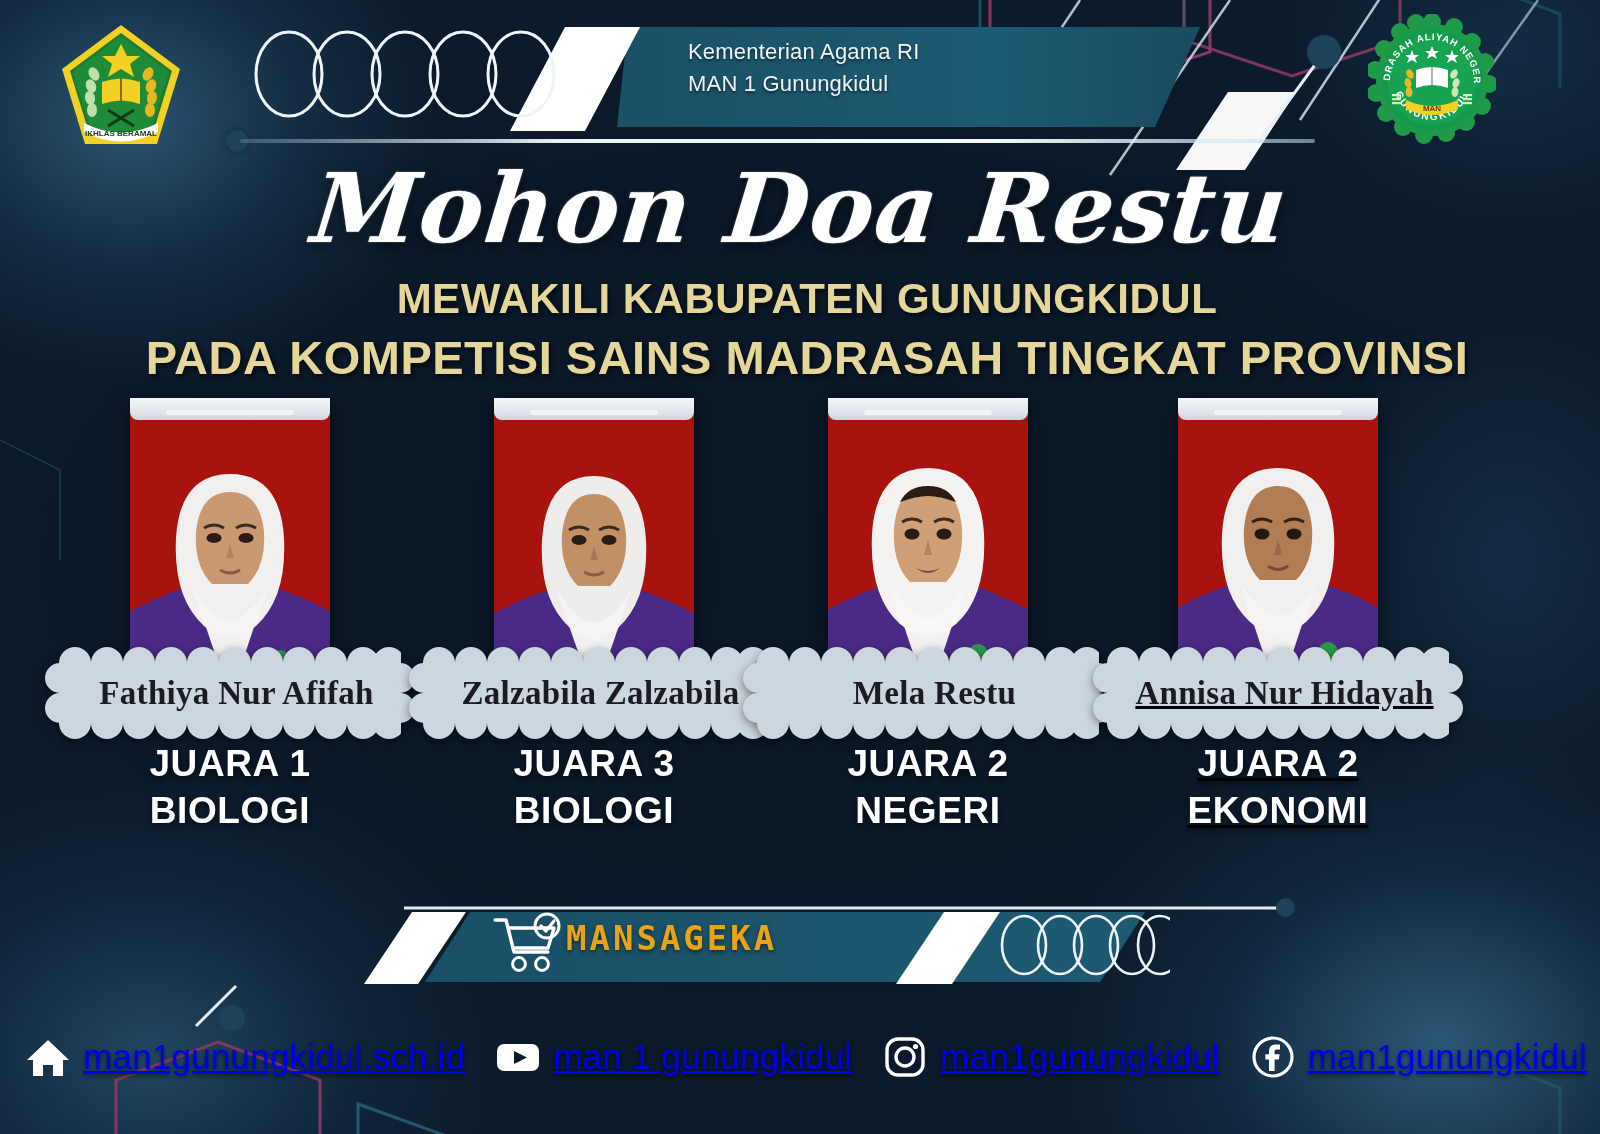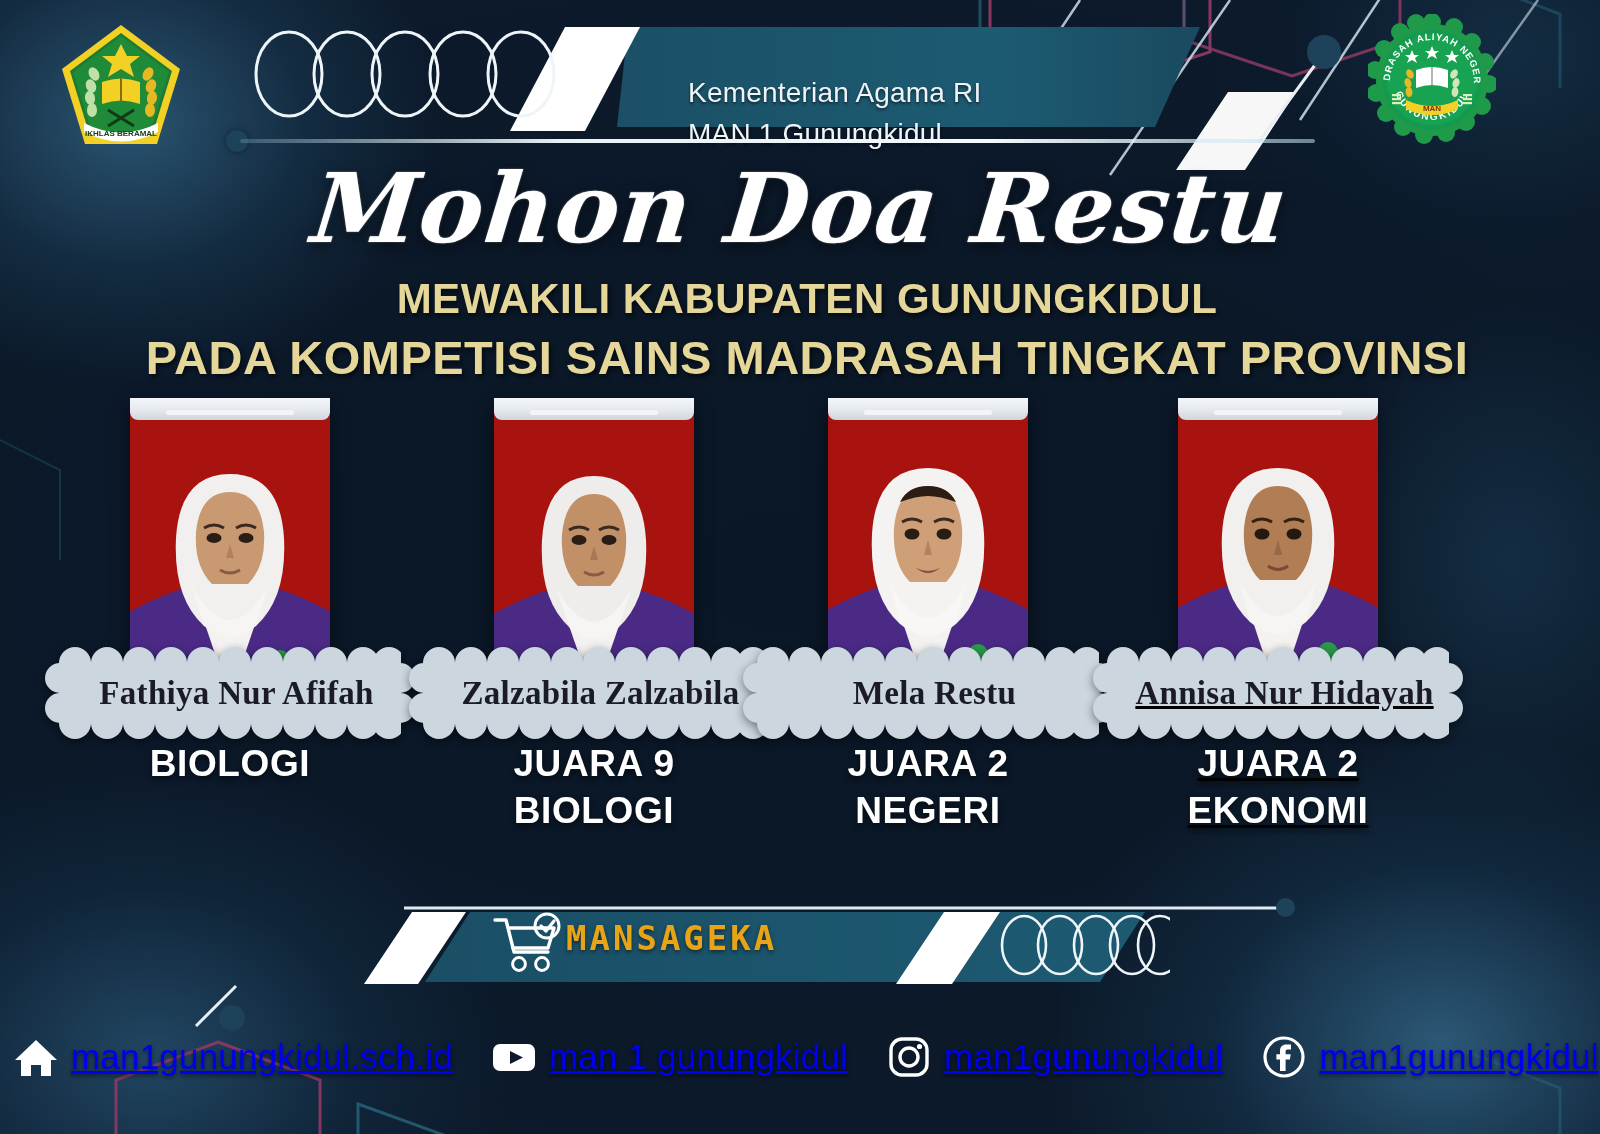--- a/index.html
+++ b/index.html
@@ -33,24 +33,23 @@
   svg.deco { position:absolute; left:0; top:0; width:1600px; height:1134px; pointer-events:none; }
 
   
   .logo-kemenag { position:absolute; left:58px; top:22px; width:126px; height:128px; }
   .logo-man     { position:absolute; left:1368px; top:14px; width:128px; height:130px; }
 
   .rings-top { position:absolute; left:253px; top:28px; width:310px; height:92px; }
   .rings-bot { position:absolute; left:1000px; top:914px; width:170px; height:62px; }
   .head-text {
     position:absolute; left:688px; top:36px; width:540px;
-    color:#eef5f8; font-size:28px; line-height:1.46; letter-spacing:.2px;
+    color:#eef5f8; font-size:22px; line-height:1.46; letter-spacing:.2px;
     font-family:"Liberation Sans", sans-serif; font-weight:400;
     text-shadow: 0 2px 3px rgba(0,0,0,.55);
-    margin-top: 37px;
   }
   .head-rule { position:absolute; left:240px; top:139px; width:1075px; height:4px;
     background:linear-gradient(90deg, rgba(150,190,215,.25), #e8f1f6 30%, #f3f9fc 70%, rgba(190,220,235,.55));
     border-radius:3px; }
   .head-rule-dot { position:absolute; left:226px; top:130px; width:22px; height:22px; border-radius:50%;
     background:#1d4259; box-shadow:0 0 6px rgba(0,0,0,.4); }
 
   
   .script-title {
     position:absolute; left:0; right:0; top:152px; text-align:center;
@@ -112,21 +111,21 @@
     position:absolute; left:566px; top:30px;
     font-family:"DejaVu Sans Mono", monospace; font-weight:bold;
     font-size:34px; letter-spacing:3px; color:#e8a317;
     text-shadow:0 2px 4px rgba(0,0,0,.5);
   }
   .cart-icon { position:absolute; left:492px; top:24px; width:72px; height:62px; }
 
   
   .footer {
     position:absolute; left:0; top:1020px; width:1600px; height:74px;
-    display:flex; align-items:center; justify-content:flex-start; gap:12px;
+    display:flex; align-items:center; justify-content:flex-end; gap:4px;
     color:#ffffff; font-size:35px; font-weight:500; letter-spacing:.2px;
     text-shadow:0 2px 4px rgba(0,0,0,.5);
   }
   .fitem { display:flex; align-items:center; gap:12px; padding:0 13px; }
   .fitem .ic { width:46px; height:46px; flex:0 0 auto; }
   .fitem .lbl { white-space:nowrap; }
 </style>
 </head>
 <body>
 
@@ -399,20 +398,21 @@
           </svg>
         <svg class="sideR" viewBox="0 0 15 62" preserveAspectRatio="none">
             <g fill="#ccd6de">
               <circle cx="15" cy="16" r="15"></circle>
               <circle cx="15" cy="46" r="15"></circle>
             </g>
           </svg>
         <span class="txt">Fathiya Nur Afifah</span>
       </div>
       <div class="rank">
+        <div>JUARA 1</div>
         <div>BIOLOGI</div>
       </div>
     </div>
 
     <div class="card" style="left:414px;">
       <div class="photo">
         <div class="capstrip"></div>
         <svg class="face" viewBox="0 0 200 300">
           <path d="M-8 300 L-8 220 Q30 198 62 190 L100 184 L138 190 Q170 198 208 220 L208 300 Z" fill="#4b2a86"></path>
           <path d="M62 190 L100 300 L138 190 Q118 182 100 182 Q82 182 62 190 Z" fill="#f3f2f0"></path>
@@ -466,21 +466,21 @@
           </svg>
         <svg class="sideR" viewBox="0 0 15 62" preserveAspectRatio="none">
             <g fill="#ccd6de">
               <circle cx="15" cy="16" r="15"></circle>
               <circle cx="15" cy="46" r="15"></circle>
             </g>
           </svg>
         <span class="txt">Zalzabila Zalzabila</span>
       </div>
       <div class="rank">
-        <div>JUARA 9</div>
+        <div>JUARA 3</div>
         <div>BIOLOGI</div>
       </div>
     </div>
 
     <div class="card" style="left:748px;">
       <div class="photo">
         <div class="capstrip"></div>
         <svg class="face" viewBox="0 0 200 300">
           <path d="M-8 300 L-8 216 Q30 194 62 186 L100 180 L138 186 Q170 194 208 216 L208 300 Z" fill="#4b2a86"></path>
           <path d="M62 186 L100 300 L138 186 Q118 178 100 178 Q82 178 62 186 Z" fill="#f3f2f0"></path>

